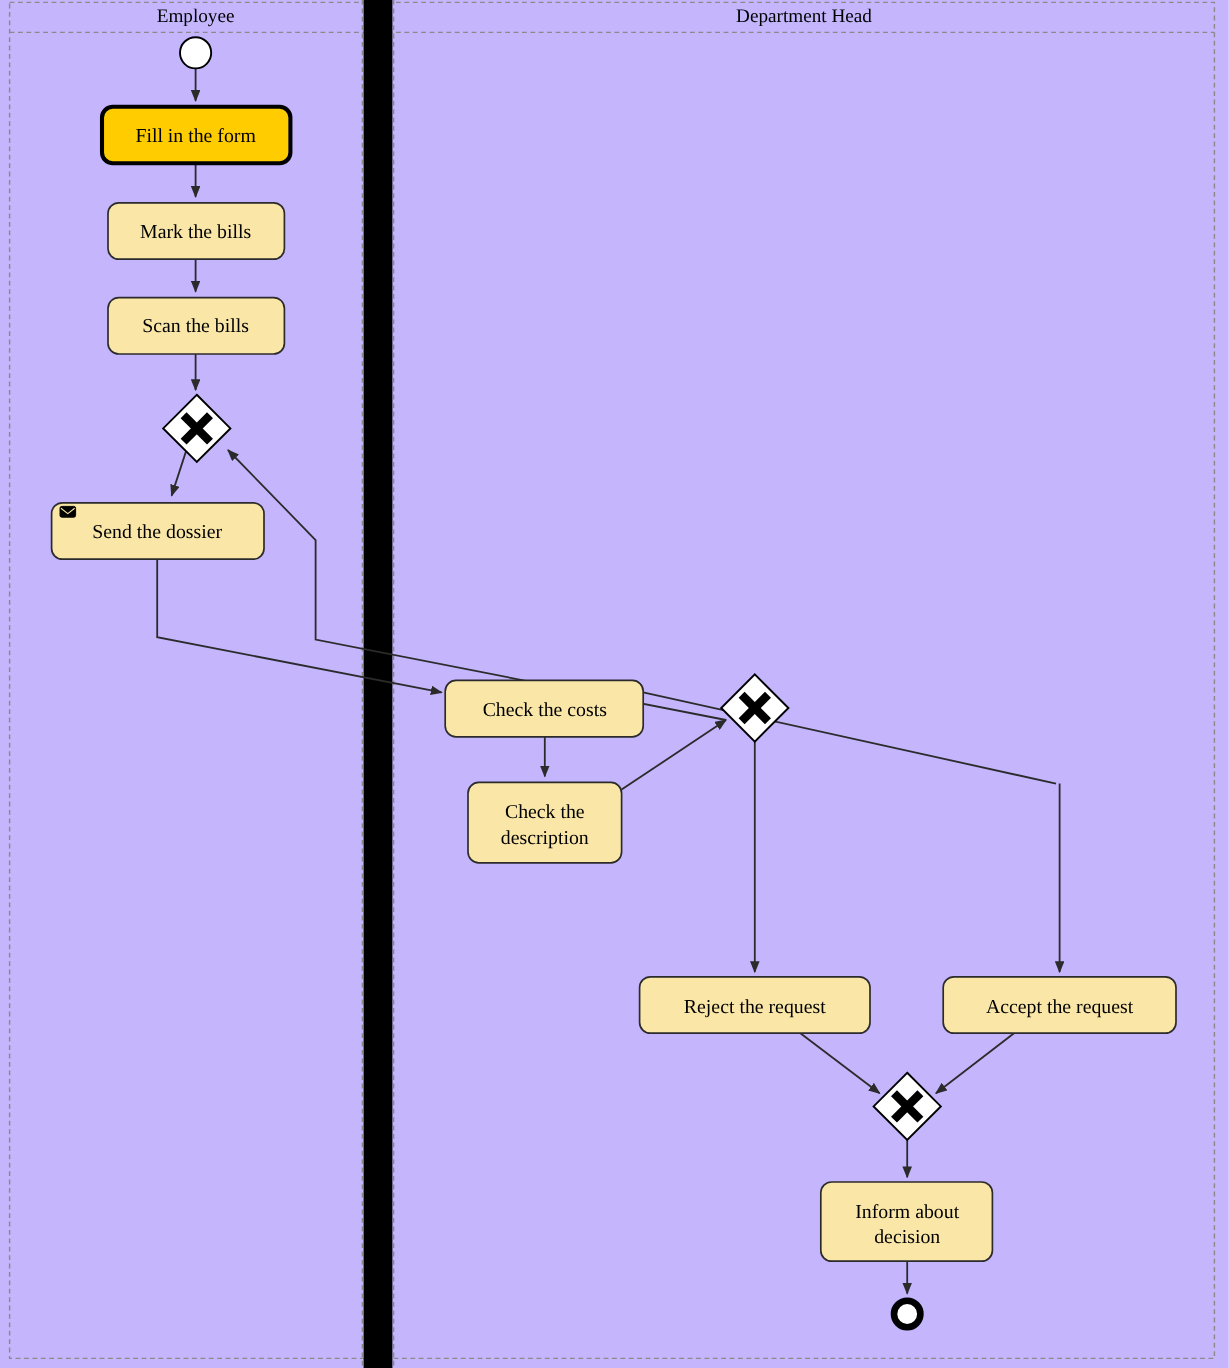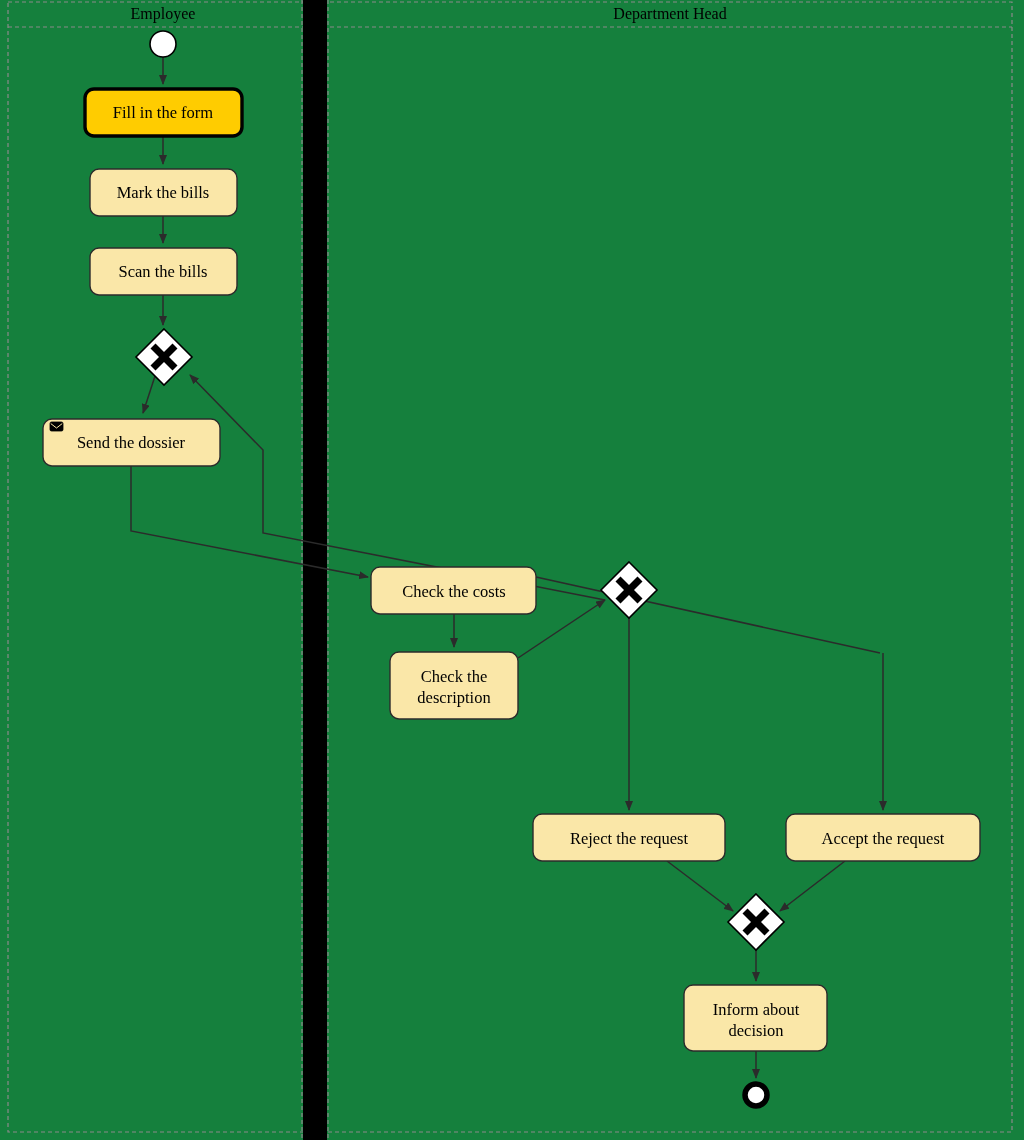--- a/index.html
+++ b/index.html
@@ -8,21 +8,21 @@
     padding: 0;
     background: #ffffff;
   }
   body {
     font-family: "Liberation Serif", "DejaVu Serif", serif;
   }
   #canvas {
     position: relative;
     width: 1024px;
     height: 1140px;
-    background: #15803d;
+    background: #c4b5fd;
     overflow: hidden;
   }
   svg.diagram {
     position: absolute;
     top: 0;
     left: 0;
     width: 1024px;
     height: 1140px;
     display: block;
   }

